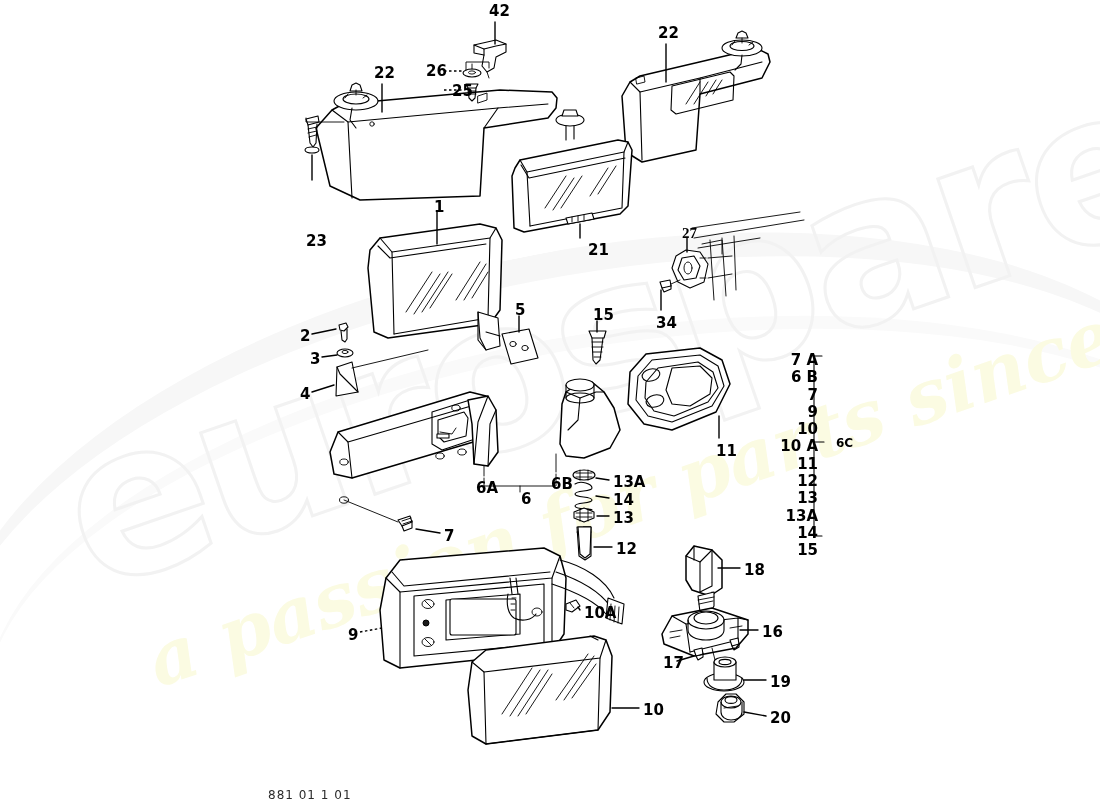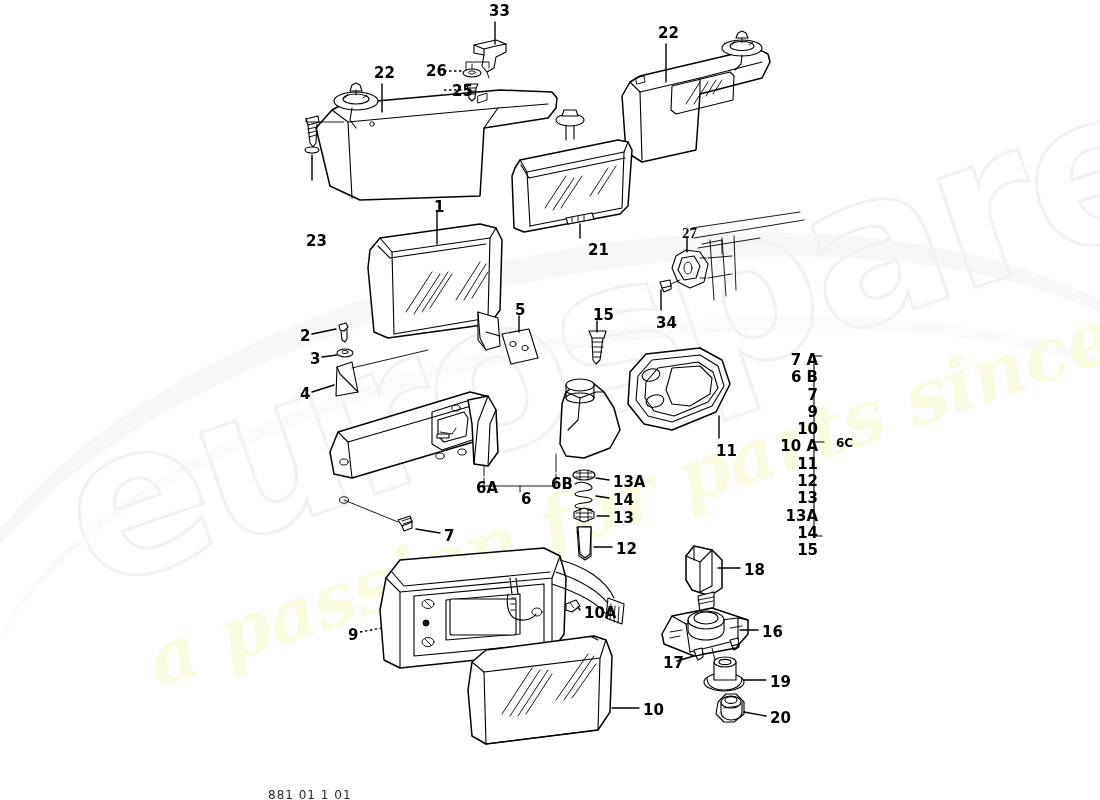--- a/index.html
+++ b/index.html
@@ -442,21 +442,21 @@
     </g>
 
     <g id="gl-brace-g">
       <path class="ln2" d="M822,356 L814,356 L814,536 L822,536"></path>
       <path class="ln2" d="M814,442 L824,442"></path>
     </g>
 
   </svg>
 
   <div id="callouts">
-      <div class="cal" style="left: 489px; top: 4px;">33</div>
+      <div class="cal" style="left: 489px; top: 4px;">42</div>
       <div class="cal" style="left: 374px; top: 66px;">22</div>
       <div class="cal" style="left: 658px; top: 26px;">22</div>
       <div class="cal" style="left: 426px; top: 64px;">26</div>
       <div class="cal" style="left: 426px; top: 84px; margin-left: 26px;">25</div>
       <div class="cal" style="left: 306px; top: 186px; margin-top: 48px;">23</div>
       <div class="cal" style="left: 434px; top: 200px;">1</div>
       <div class="cal" style="left: 576px; top: 243px; margin-left: 12px;">21</div>
       <div class="cal" style="left: 682px; top: 226px; font-family: Liberation Serif, serif;">27</div>
       <div class="cal" style="left: 656px; top: 316px;">34</div>
       <div class="cal" style="left: 300px; top: 329px;">2</div>

